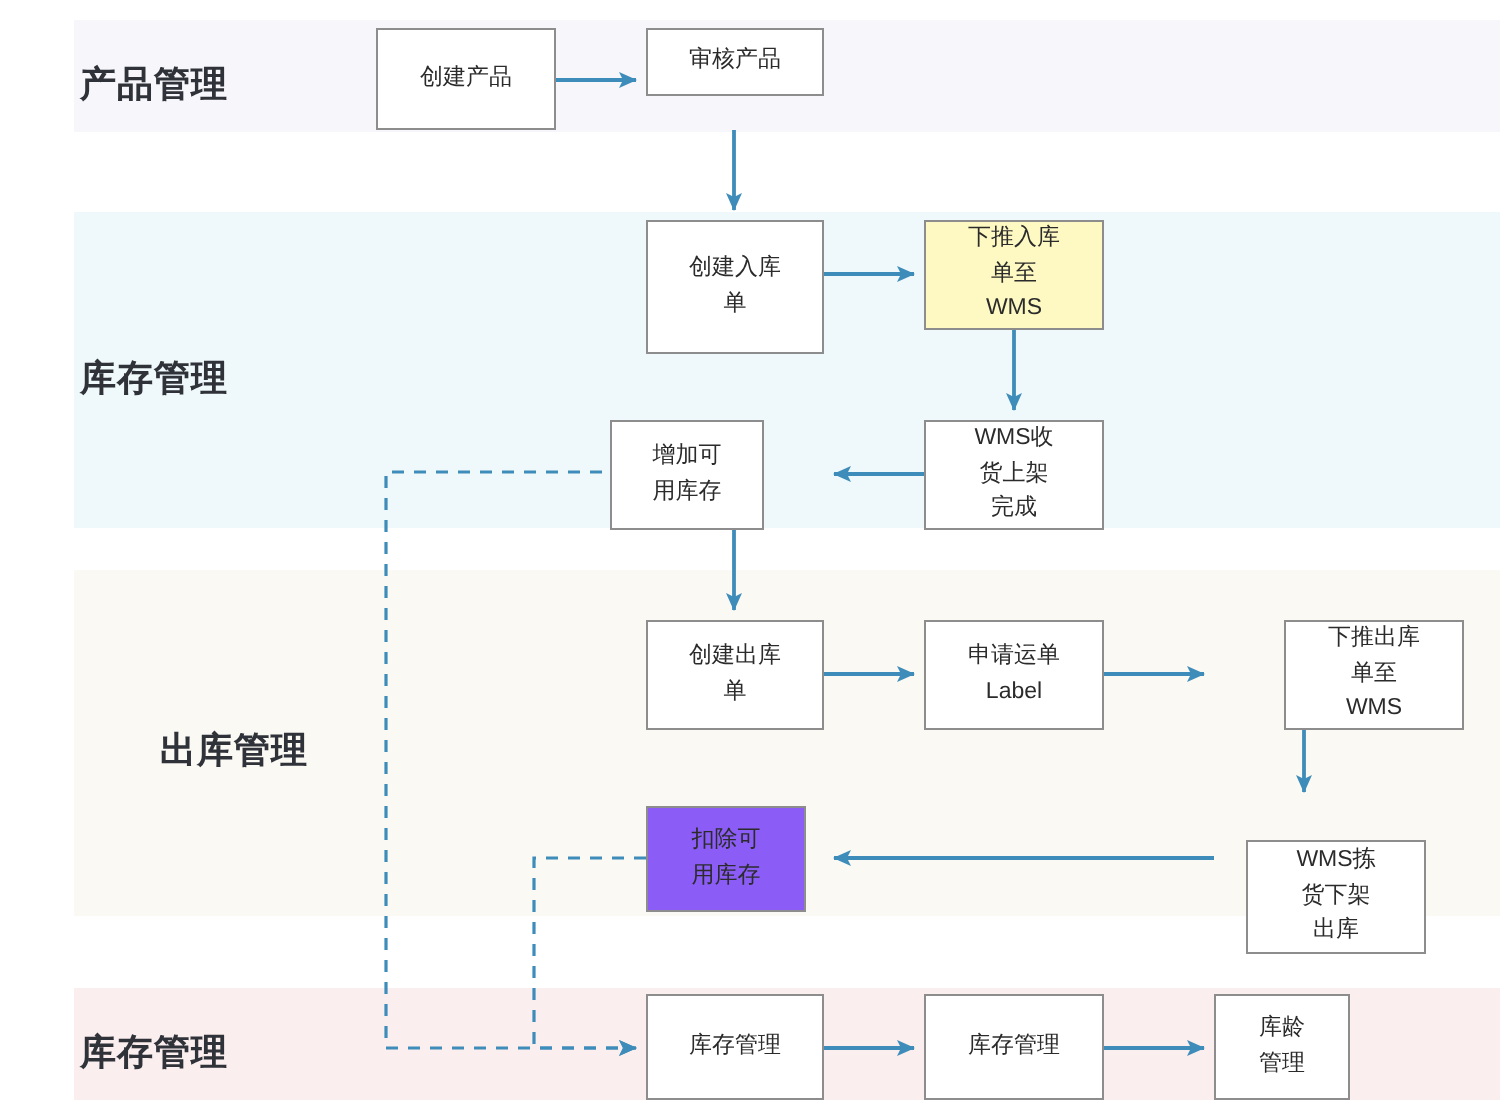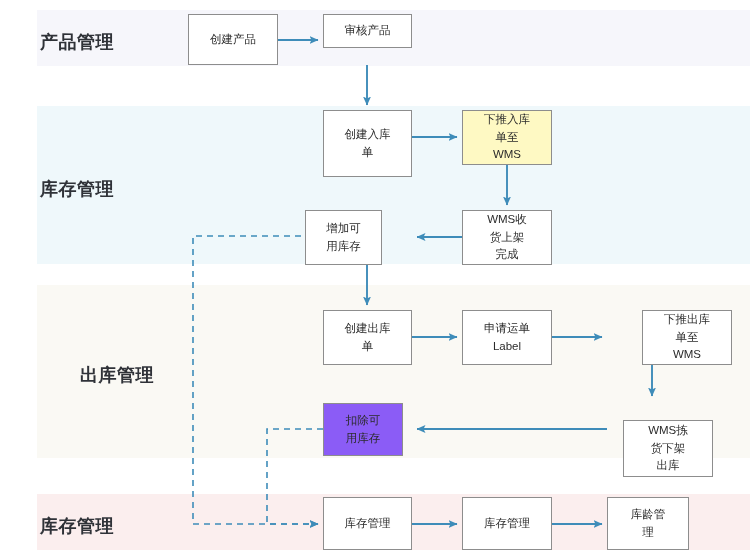--- a/index.html
+++ b/index.html
@@ -110,16 +110,16 @@
       <div class="node" style="left: 305px; top: 210px; width: 77px; height: 55px; border-color: rgb(141, 141, 141); background: rgb(255, 255, 255);">增加可用库存</div>
       <div class="node" style="left: 323px; top: 310px; width: 89px; height: 55px; border-color: rgb(141, 141, 141); background: rgb(255, 255, 255);">创建出库单</div>
       <div class="node" style="left: 462px; top: 310px; width: 90px; height: 55px; border-color: rgb(141, 141, 141); background: rgb(255, 255, 255);">申请运单Label</div>
       <div class="node" style="left: 607px; top: 310px; width: 90px; height: 55px; border-color: rgb(141, 141, 141); background: rgb(255, 255, 255); margin-left: 35px;">下推出库单至
 WMS</div>
       <div class="node" style="left: 623px; top: 401px; width: 90px; height: 57px; border-color: rgb(141, 141, 141); background: rgb(255, 255, 255); margin-top: 19px;">WMS拣货下架
 出库</div>
       <div class="node" style="left: 323px; top: 403px; width: 80px; height: 53px; border-color: rgb(141, 141, 141); background: #8b5cf6;">扣除可用库存</div>
       <div class="node" style="left: 323px; top: 497px; width: 89px; height: 53px; border-color: rgb(141, 141, 141); background: rgb(255, 255, 255);">库存管理</div>
       <div class="node" style="left: 462px; top: 497px; width: 90px; height: 53px; border-color: rgb(141, 141, 141); background: rgb(255, 255, 255);">库存管理</div>
-      <div class="node" style="left: 607px; top: 497px; width: 82px; height: 53px; border-color: rgb(141, 141, 141); background: rgb(255, 255, 255);">库龄管理</div>
+      <div class="node" style="left: 607px; top: 497px; width: 68px; height: 53px; border-color: rgb(141, 141, 141); background: rgb(255, 255, 255);">库龄管理</div>
     </div>
 
 </div>
 
 </body></html>

